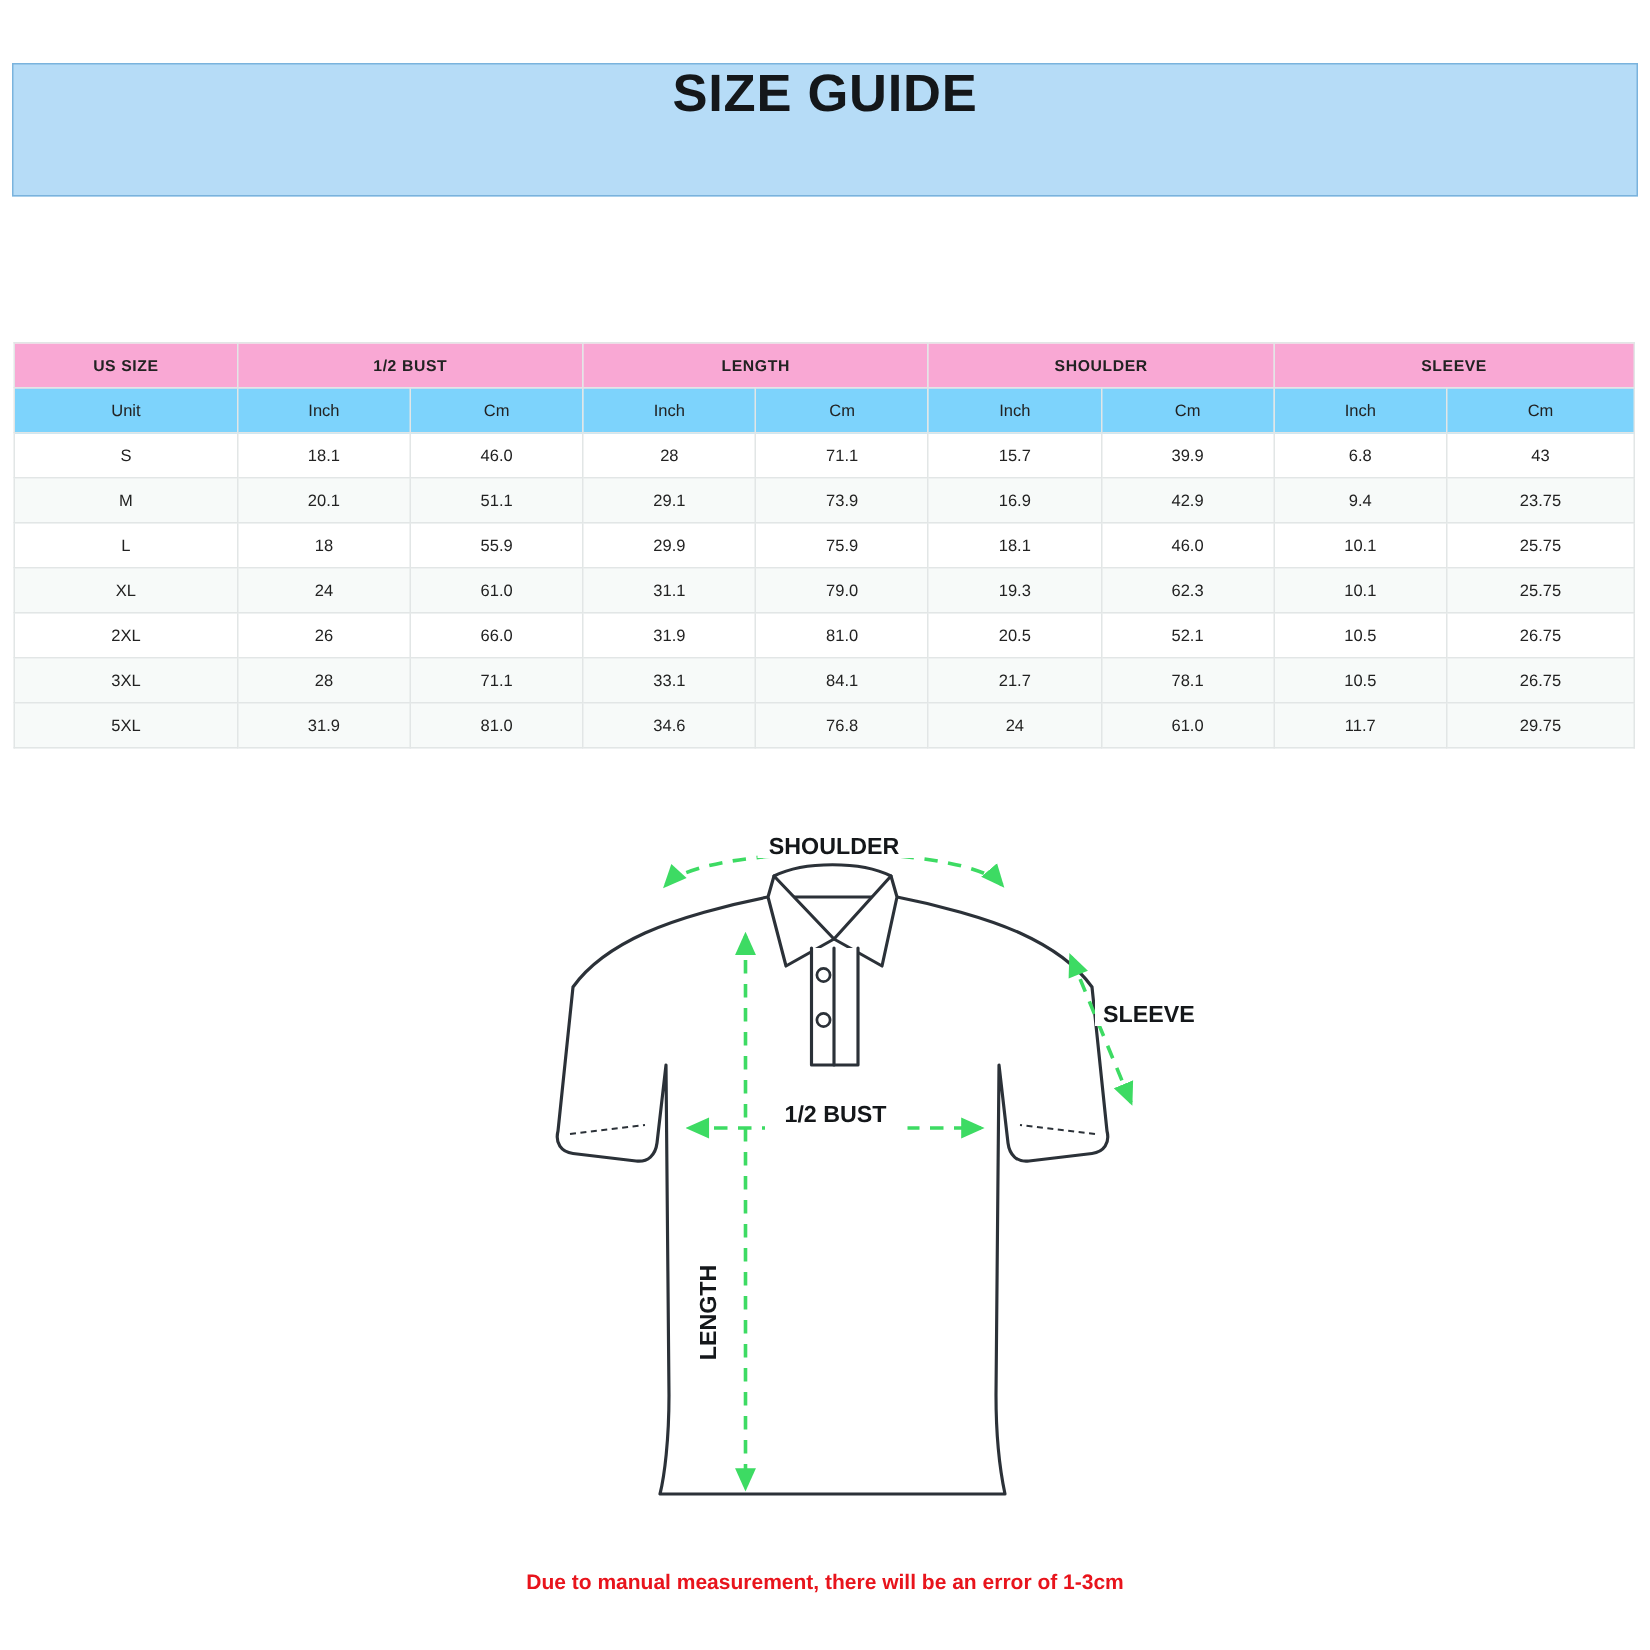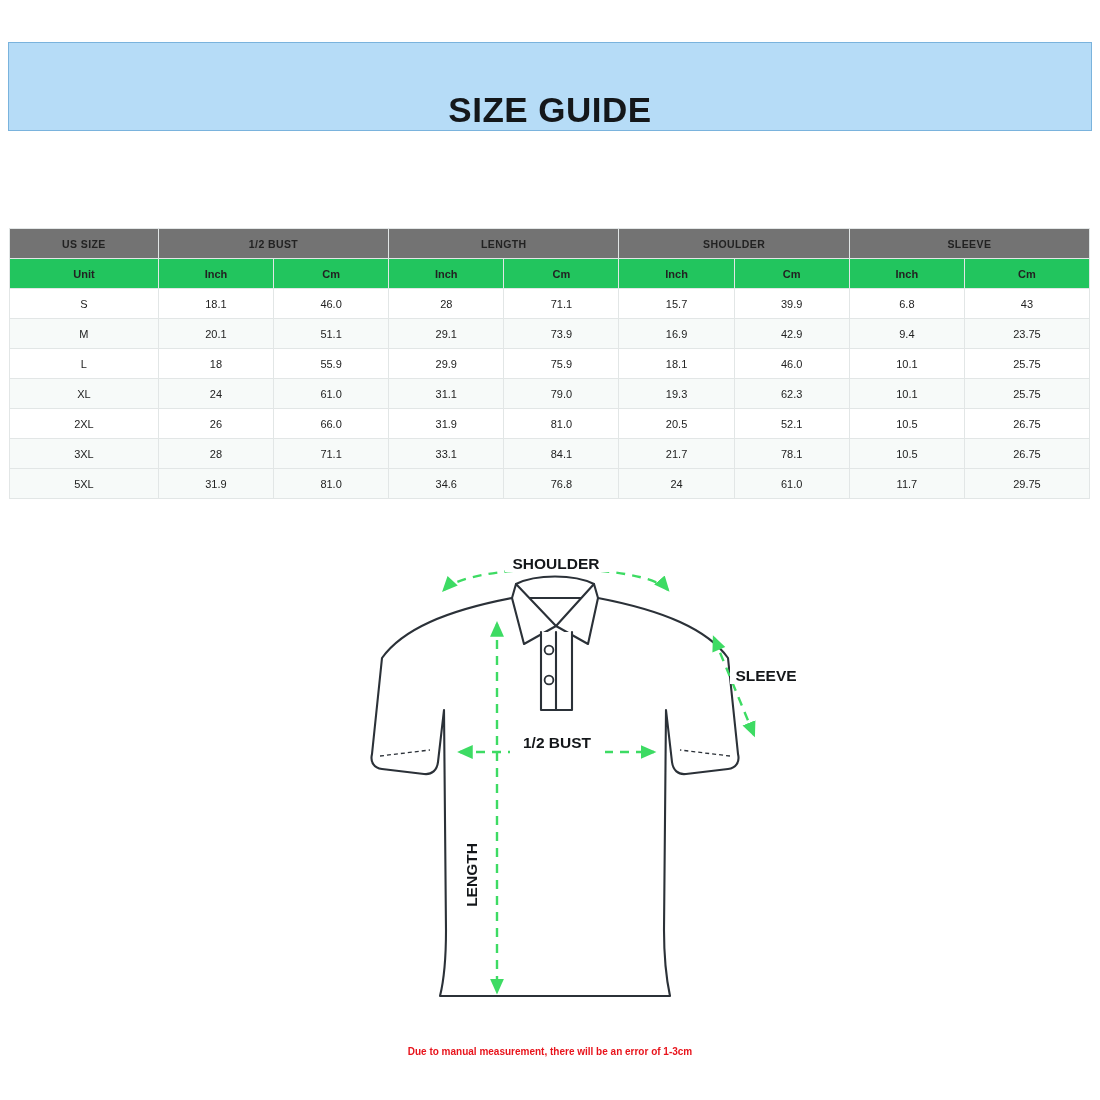--- a/index.html
+++ b/index.html
@@ -24,21 +24,21 @@
   .banner {
     position: absolute;
     left: 8px;
     top: 42px;
     width: 1084px;
     height: 89px;
     background: #b6dcf7;
     border: 1px solid #7ab3dd;
     box-sizing: border-box;
     display: flex;
-    align-items: flex-end;
+    align-items: flex-start;
     justify-content: center;
   }
   .banner-title {
     font-size: 35px;
     font-weight: bold;
     letter-spacing: 0.5px;
     color: #14171a;
   }
 
   
@@ -57,29 +57,29 @@
   table.size-table td {
     border: 1px solid #e2e6e6;
     text-align: center;
     font-size: 11px;
     color: #222;
     height: 29px;
     padding: 0;
     font-weight: normal;
   }
   table.size-table thead tr.group-row th {
-    background: #737373;
+    background: #f9a8d4;
     font-weight: bold;
     font-size: 10.5px;
     letter-spacing: 0.4px;
     height: 29px;
   }
   table.size-table thead tr.unit-row th {
-    background: #22c55e;
-    font-weight: bold;
+    background: #7dd3fc;
+    font-weight: normal;
     font-size: 11px;
     height: 29px;
   }
   table.size-table tbody tr.alt td {
     background: #f7faf9;
   }
   table.size-table tbody td.size-cell {
     color: #222;
   }
 
@@ -95,21 +95,21 @@
     display: block;
   }
 
   
   .note {
     position: absolute;
     left: 0;
     top: 1046px;
     width: 1100px;
     text-align: center;
-    font-size: 10px;
+    font-size: 14px;
     font-weight: bold;
     color: #e8141c;
   }
 </style>
 </head>
 <body>
 
 <div class="page">
 
   <div class="banner">

